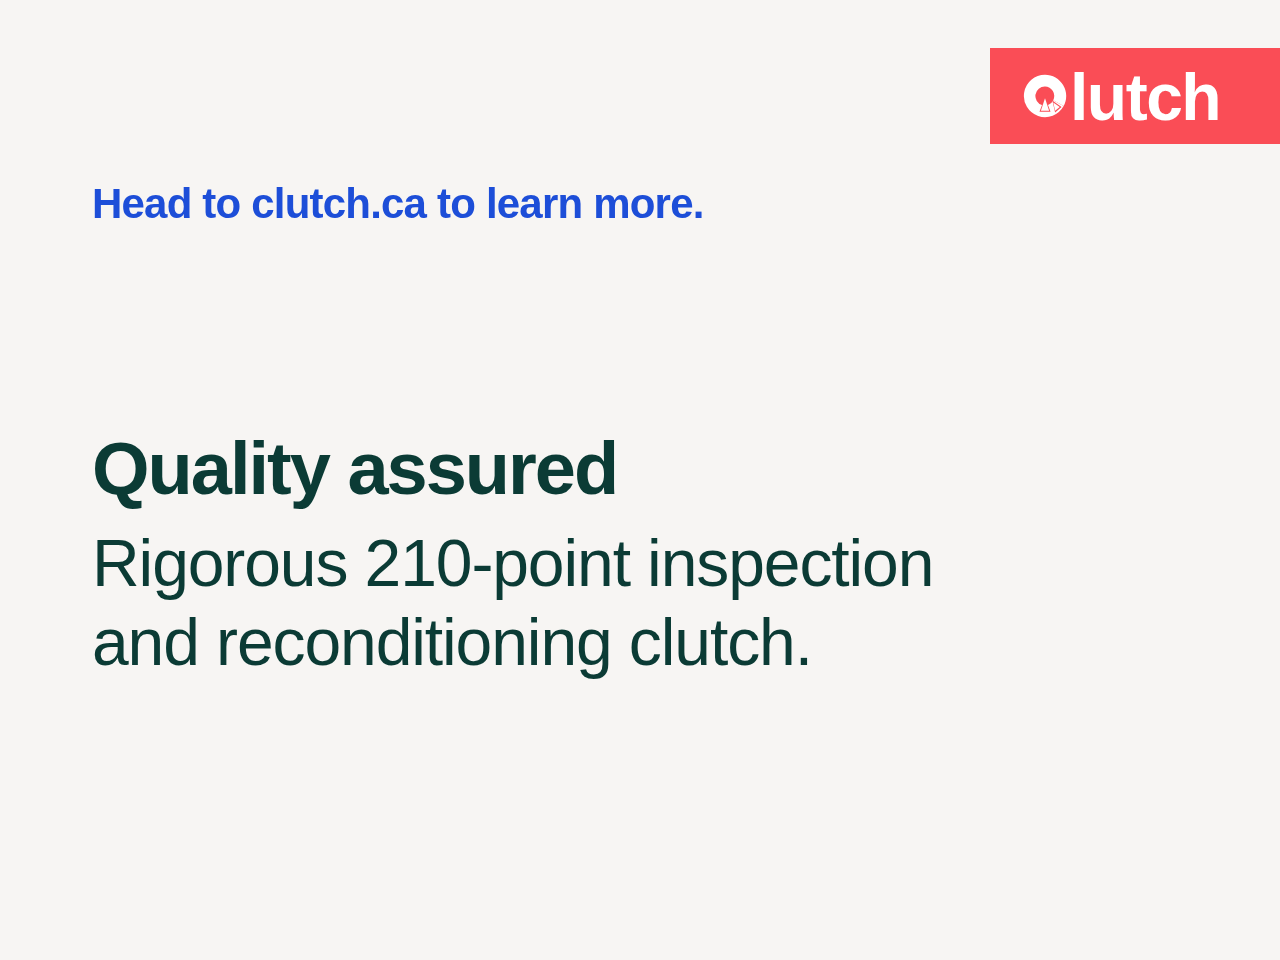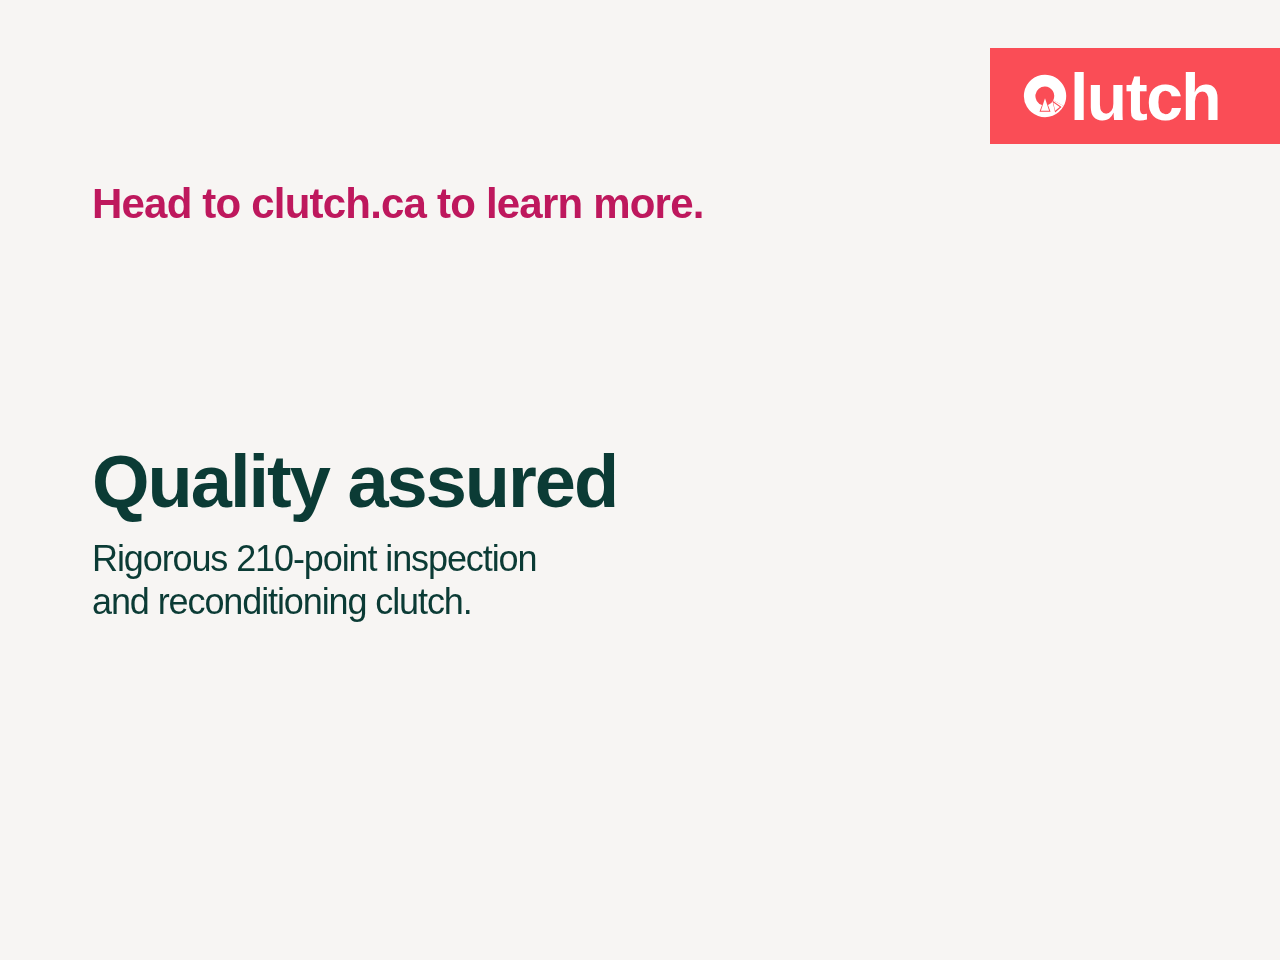--- a/index.html
+++ b/index.html
@@ -67,46 +67,45 @@
 
   
   .kicker {
     position: absolute;
     left: 92px;
     top: 180px;
     font-size: 42px;
     font-weight: 600;
     letter-spacing: -0.8px;
     line-height: 1.15;
-    color: #be185d;
+    color: #1d4ed8;
     margin: 0;
     white-space: nowrap;
   }
 
   
   .message {
     position: absolute;
     left: 92px;
     top: 432px;
     width: 1000px;
-    margin-top: 13px;
   }
 
   .headline {
     margin: 0;
     font-size: 74px;
     font-weight: 700;
     letter-spacing: -2px;
     line-height: 1.0;
     color: #0b3b35;
   }
 
   .subheadline {
     margin: 18px 0 0 0;
-    font-size: 36px;
+    font-size: 66px;
     font-weight: 400;
     letter-spacing: -1.1px;
     line-height: 1.2;
     color: #0b3b35;
     max-width: 860px;
   }
 
   .subheadline .line {
     display: block;
     white-space: nowrap;

